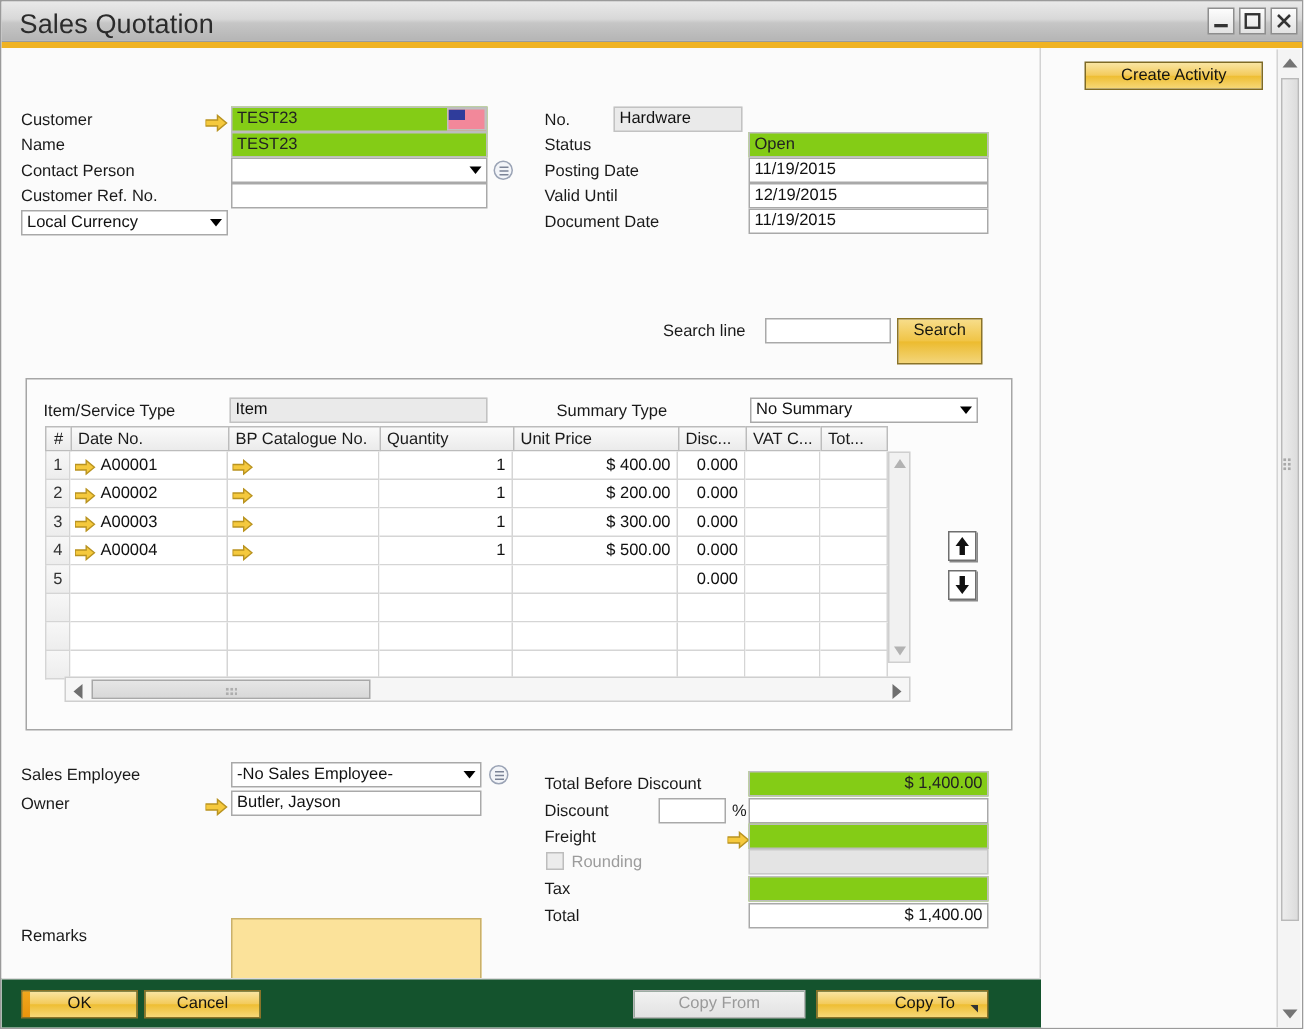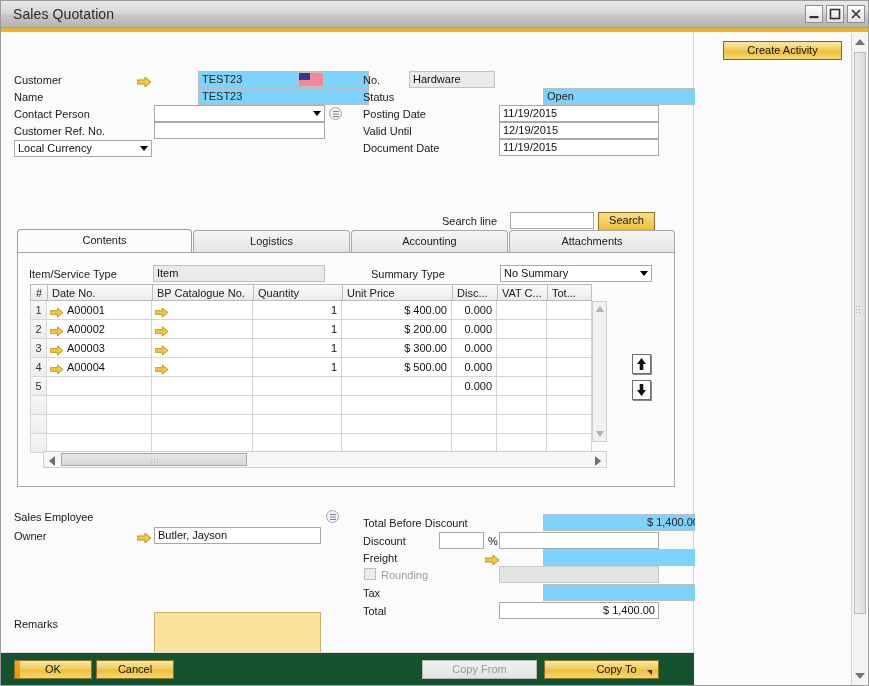--- a/index.html
+++ b/index.html
@@ -20,21 +20,21 @@
   }
 
   
   .titlebar {
     position: absolute; left: 0; top: 0; width: 869px; height: 27px;
     background: linear-gradient(to bottom, #e9e9e9 0%, #d8d8d8 45%, #c6c6c6 55%, #b5b5b5 100%);
     border-bottom: 1px solid #9b9b9b;
   }
   .titlebar-text {
     position: absolute; left: 12px; top: 5px;
-    font-size: 14px; color: #2b2b2b; letter-spacing: .1px;
+    font-size: 18px; color: #2b2b2b; letter-spacing: .1px;
   }
   .title-accent {
     position: absolute; left: 0; top: 27px; width: 869px; height: 4px;
     background: #f0b323;
   }
   .wbtns { position: absolute; right: 5px; top: 4px; display: flex; gap: 3px; }
   .wbtn {
     width: 18px; height: 18px;
     background: linear-gradient(to bottom,#fdfdfd,#e2e2e2);
     border: 1px solid #8e8e8e;
@@ -57,21 +57,21 @@
     background: #fbfbfb;
   }
 
   
   .lbl { position: absolute; font-size: 11px; color: #1a1a1a; white-space: nowrap; }
   .fld {
     position: absolute; height: 17px; background: #ffffff;
     border: 1px solid #a9a9a9; font-size: 11px; color: #111;
     padding: 0 3px; line-height: 15px; overflow: hidden; white-space: nowrap;
   }
-  .fld.ro { background: #7dd3fc; border: 1px solid #bdbdbd; color: #222; margin-left: 44px; }
+  .fld.ro { background: #84cc16; border: 1px solid #bdbdbd; color: #222; }
   .fld.ro2 { background: #eaeaea; border: 1px solid #c2c2c2; }
   .fld.right { text-align: right; padding-right: 3px; }
   .fld.dis { background: #e4e4e4; border: 1px solid #c9c9c9; color: #7a7a7a; }
 
   .arrow-link {
     position: absolute; width: 15px; height: 12px; cursor: pointer;
   }
   .dd-arrow {
     position: absolute; right: 3px; top: 5px;
     width: 0; height: 0;
@@ -327,26 +327,20 @@
       <div class="lbl" style="left:362px; top:93px;">Valid Until</div>
       <div class="fld" style="left:498px; top:90px; width:160px;">12/19/2015</div>
 
       <div class="lbl" style="left:362px; top:110px;">Document Date</div>
       <div class="fld" style="left:498px; top:107px; width:160px;">11/19/2015</div>
 
       <div class="lbl" style="left:441px; top:183px;">Search line</div>
       <div class="fld" style="left:509px; top:180px; width:84px;"></div>
       <div class="btn-yellow" style="left:597px; top:180px; width:57px;">Search</div>
 
-      <div class="tabbar">
-        <div class="tab active" style="left:0; width:175px; top:-1px;">Contents</div>
-        <div class="tab" style="left:176px; width:157px;">Logistics</div>
-        <div class="tab" style="left:334px; width:157px;">Accounting</div>
-        <div class="tab" style="left:492px; width:166px;">Attachments</div>
-      </div>
       <div class="tabpanel"></div>
 
       <div class="lbl" style="left:28px; top:236px;">Item/Service Type</div>
       <div class="fld ro2" style="left:152px; top:233px; width:172px;">Item</div>
       <div class="lbl" style="left:370px; top:236px;">Summary Type</div>
       <div class="sel" style="left:499px; top:233px; width:152px;">No Summary<span class="dd-arrow"></span></div>
 
       <div class="grid">
 
         <div class="grid-head num" style="left:0;   width:17px;">#</div>
@@ -460,20 +454,21 @@
             <path d="M8.5 3 L13 9 H10.3 V15 H6.7 V9 H4 Z" fill="#111"></path>
           </svg>
       </div>
       <div class="movebtn" style="left:631px; top:348px;">
         <svg width="17" height="18" viewBox="0 0 17 18">
             <path d="M8.5 15 L13 9 H10.3 V3 H6.7 V9 H4 Z" fill="#111"></path>
           </svg>
       </div>
 
       <div class="lbl" style="left:13px; top:479px;">Sales Employee</div>
+      <div class="sel" style="left:153px; top:476px; width:167px;">-No Sales Employee-<span class="dd-arrow"></span></div>
       <div class="menuicon" style="left:325px; top:478px;"></div>
 
       <div class="lbl" style="left:13px; top:498px;">Owner</div>
       <div class="arrow-link" style="left:136px; top:500px;">
         <svg width="15" height="12" viewBox="0 0 15 12">
             <path d="M0 4 H8 V1 L14 6 L8 11 V8 H0 Z" fill="#f5c93d" stroke="#b99320" stroke-width="1"></path>
           </svg>
       </div>
       <div class="fld" style="left:153px; top:495px; width:167px;">Butler, Jayson</div>
 

